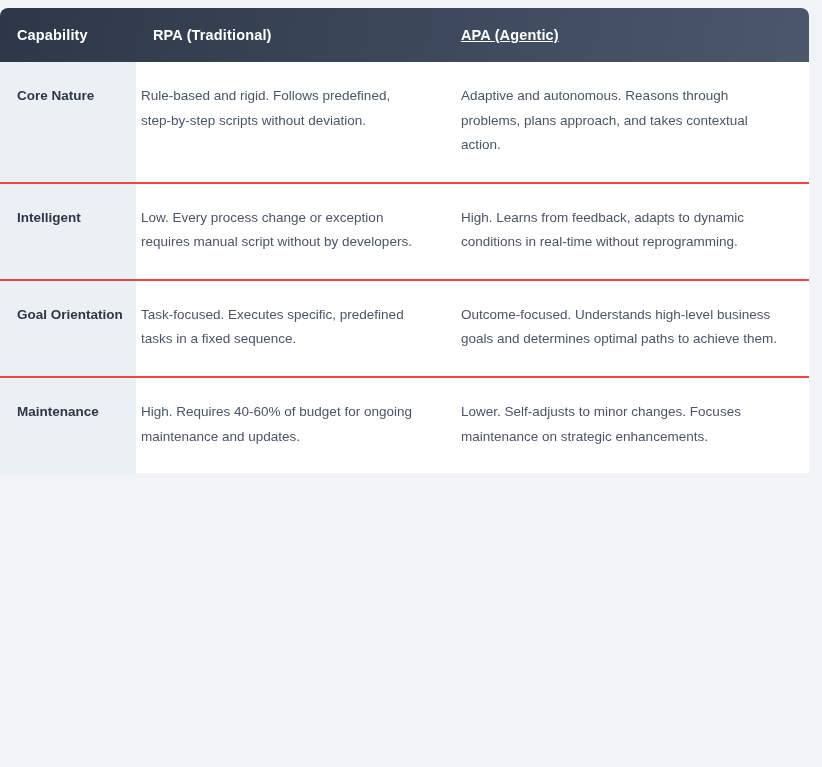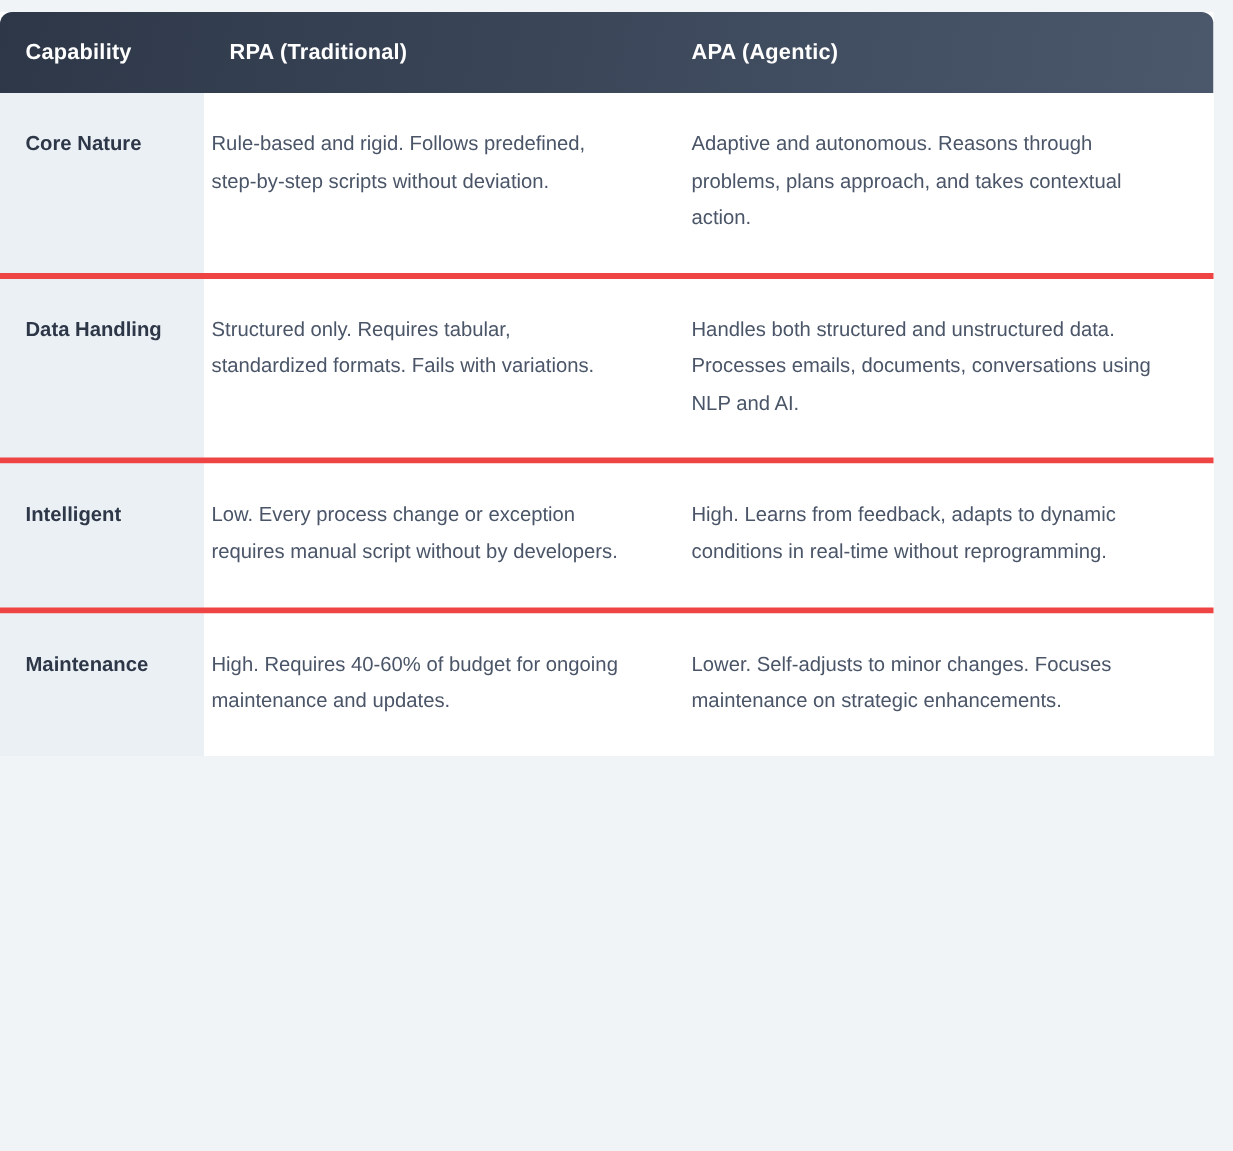--- a/index.html
+++ b/index.html
@@ -49,32 +49,33 @@
   thead th.col-cap {
     padding-left: 17px;
     border-top-left-radius: 8px;
   }
   thead th.col-rpa {
     padding-left: 17px;
   }
   thead th.col-apa {
     padding-left: 19px;
     border-top-right-radius: 8px;
+    text-decoration: underline;
   }
 
   
   col.w-cap { width: 136px; }
   col.w-rpa { width: 306px; }
   col.w-apa { width: 367px; }
 
   
   tbody td {
     vertical-align: top;
     padding: 22px 20px 24px 17px;
-    border-bottom: 4px solid #ef4444;
+    border-bottom: 2px solid #ef4444;
     color: #4a5568;
     line-height: 1.82;
     background: #ffffff;
   }
   tbody tr:last-child td {
     border-bottom: none;
   }
   tbody td.cap-cell {
     background: #ebf0f4;
     color: #2d3748;
@@ -109,28 +110,28 @@
         <th class="col-apa">APA (Agentic)</th>
       </tr>
     </thead>
     <tbody>
       <tr>
         <td class="cap-cell">Core Nature</td>
         <td class="rpa-cell">Rule-based and rigid. Follows predefined, step-by-step scripts without deviation.</td>
         <td class="apa-cell">Adaptive and autonomous. Reasons through problems, plans approach, and takes contextual action.</td>
       </tr>
       <tr>
-        <td class="cap-cell">Data Handling</td>
-        <td class="rpa-cell">Structured only. Requires tabular, standardized formats. Fails with variations.</td>
-        <td class="apa-cell">Handles both structured and unstructured data. Processes emails, documents, conversations using NLP and AI.</td>
-      </tr>
-      <tr>
         <td class="cap-cell">Intelligent</td>
         <td class="rpa-cell">Low. Every process change or exception requires manual script without by developers.</td>
         <td class="apa-cell">High. Learns from feedback, adapts to dynamic conditions in real-time without reprogramming.</td>
+      </tr>
+      <tr>
+        <td class="cap-cell">Goal Orientation</td>
+        <td class="rpa-cell">Task-focused. Executes specific, predefined tasks in a fixed sequence.</td>
+        <td class="apa-cell">Outcome-focused. Understands high-level business goals and determines optimal paths to achieve them.</td>
       </tr>
       <tr>
         <td class="cap-cell">Maintenance</td>
         <td class="rpa-cell">High. Requires 40-60% of budget for ongoing maintenance and updates.</td>
         <td class="apa-cell">Lower. Self-adjusts to minor changes. Focuses maintenance on strategic enhancements.</td>
       </tr>
     </tbody>
   </table>
 </div>
 

